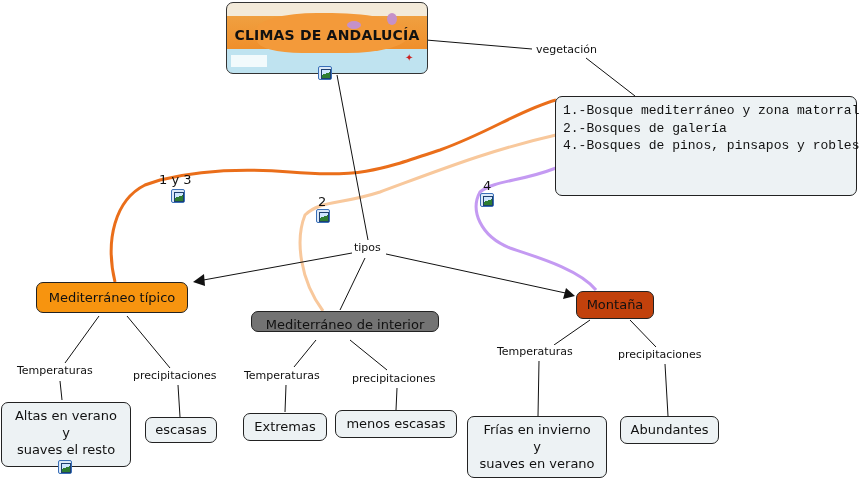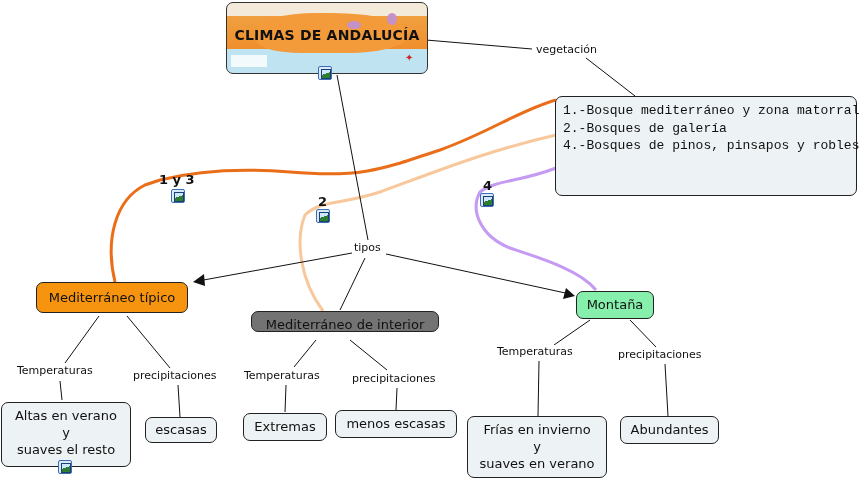--- a/index.html
+++ b/index.html
@@ -1,21 +1,21 @@
 <!DOCTYPE html>
 <html><head>
 <meta charset="utf-8">
 <style>
   html,body{margin:0;padding:0;}
   body{width:860px;height:479px;position:relative;background:#ffffff;font-family:"DejaVu Sans",sans-serif;overflow:hidden;}
   svg.links{position:absolute;left:0;top:0;width:860px;height:479px;}
   .node{position:absolute;box-sizing:border-box;border:1px solid #222;border-radius:7px;font-size:13px;color:#111;text-align:center;line-height:17px;white-space:nowrap;}
   .gray{background:#edf2f4;}
   .lbl{position:absolute;font-size:11px;color:#111;background:#fff;white-space:nowrap;line-height:13px;}
-  .num{position:absolute;font-size:13px;font-weight:bold;color:#111;white-space:nowrap;}
+  .num{position:absolute;font-size:13px;font-weight:normal;color:#111;white-space:nowrap;}
   .imgicon{position:absolute;width:14px;height:14px;border:1px solid #3a6fb8;border-radius:2px;background:#dbe8f7;box-sizing:border-box;}
   .imgicon i{position:absolute;left:2px;top:2px;width:8px;height:8px;background:linear-gradient(160deg,#cfe6ff 0 45%,#2e7d32 46% 100%);border:1px solid #1c3f6e;}
   .map{position:absolute;left:226px;top:2px;width:200px;height:70px;border:1px solid #333;border-radius:7px;overflow:hidden;
     background:linear-gradient(180deg,#f3ead9 0%,#f3ead9 18%,#f0a040 19%,#ef8f2c 65%,#bfe3f0 66%,#bfe3f0 100%);}
   .map .blob{position:absolute;left:30px;top:10px;width:150px;height:40px;background:#f39a3a;border-radius:40% 50% 40% 30%;}
   .map .p1{position:absolute;left:120px;top:18px;width:14px;height:8px;background:#c591c9;border-radius:50%;}
   .map .p2{position:absolute;left:160px;top:10px;width:10px;height:12px;background:#c591c9;border-radius:50%;}
   .map .title{position:absolute;left:0;right:0;top:24px;text-align:center;font-weight:bold;font-size:14px;color:#111;letter-spacing:0.2px;}
   .map .legend{position:absolute;left:4px;top:52px;width:36px;height:12px;background:#fff;opacity:.8;}
   .map .rose{position:absolute;left:178px;top:50px;width:10px;height:10px;color:#c22;font-size:10px;line-height:10px;}
@@ -81,21 +81,21 @@
   </div>
 <div class="num" style="left:483px;top:178px;">4</div>
 <div class="imgicon" style="left:480px;top:193px;">
     <i></i>
   </div>
 
 <div class="lbl" style="left:354px;top:241px;">tipos</div>
 
 <div class="node" style="left:36px;top:282px;width:152px;height:31px;line-height:29px;background:#f7940f;">Mediterráneo típico</div>
 <div class="node" style="left:251px;top:311px;width:188px;height:21px;line-height:26px;background:#737373;">Mediterráneo de interior</div>
-<div class="node" style="left:576px;top:291px;width:78px;height:28px;line-height:26px;background:#86efac;">Montaña</div>
+<div class="node" style="left:576px;top:291px;width:78px;height:28px;line-height:26px;background:#c2410c;">Montaña</div>
 
 <div class="lbl" style="left:17px;top:364px;">Temperaturas</div>
 <div class="lbl" style="left:133px;top:369px;">precipitaciones</div>
 <div class="lbl" style="left:244px;top:369px;">Temperaturas</div>
 <div class="lbl" style="left:352px;top:372px;">precipitaciones</div>
 <div class="lbl" style="left:497px;top:345px;">Temperaturas</div>
 <div class="lbl" style="left:618px;top:348px;">precipitaciones</div>
 
 <div class="node gray" style="left:1px;top:402px;width:130px;height:65px;padding-top:4px;">
   <div>Altas en verano</div>

